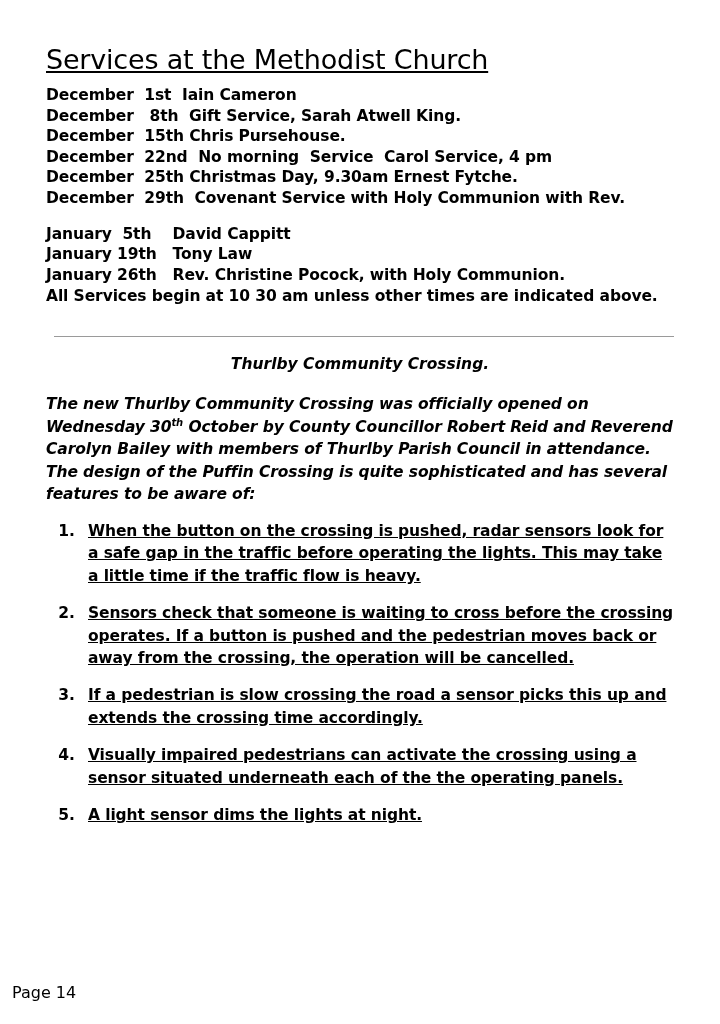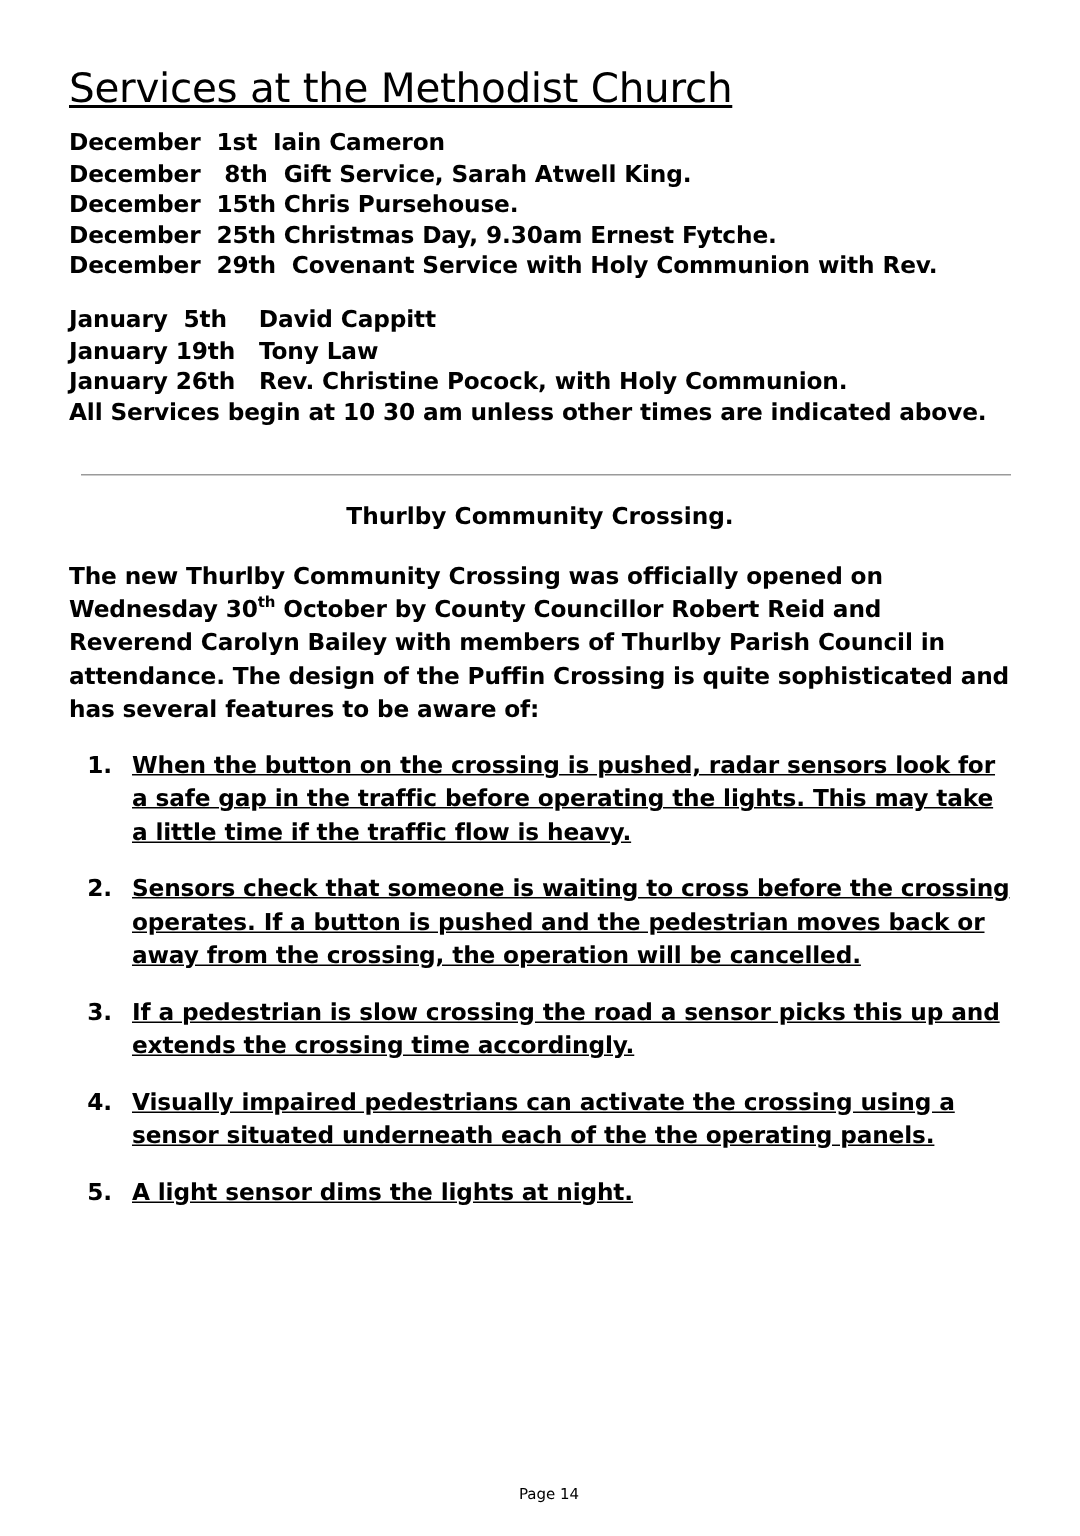--- a/index.html
+++ b/index.html
@@ -46,27 +46,29 @@
     border: none;
     border-top: 1px solid #9a9a9a;
     margin: 30px 2px 18px 8px;
     width: 620px;
   }
   .subheading {
     text-align: center;
     font-size: 15.5px;
     font-weight: bold;
     margin: 0 0 20px 0;
+    font-style: italic;
   }
   .body-para {
     font-size: 15.5px;
     font-weight: bold;
     line-height: 1.45;
     margin: 16px 0 14px 0;
     letter-spacing: -0.1px;
+    font-style: italic;
   }
   .body-para sup {
     font-size: 10px;
     vertical-align: super;
   }
   ol.features {
     margin: 0;
     padding-left: 34px;
     font-size: 15.5px;
     font-weight: bold;
@@ -76,38 +78,38 @@
   }
   ol.features li {
     margin-bottom: 15px;
     padding-left: 8px;
   }
   .footer {
     position: absolute;
     left: 0;
     right: 0;
     bottom: 22px;
-    text-align: center;
-    font-size: 10px;
+    font-size: 16px;
     font-weight: normal;
     color: #000;
     margin-left: 12px;
   }
 </style>
 </head>
 <body>
 
 <div class="page">
 
   <h1 class="title">Services at the Methodist Church</h1>
 
   <div class="services">
     <div class="line">December  1st  Iain Cameron</div>
     <div class="line">December   8th  Gift Service, Sarah Atwell King.</div>
     <div class="line">December  15th Chris Pursehouse.</div>
+    <div class="line">December  22nd  No morning  Service  Carol Service, 4 pm</div>
     <div class="line">December  25th Christmas Day, 9.30am Ernest Fytche.</div>
     <div class="line">December  29th  Covenant Service with Holy Communion with Rev.</div>
 
     <div class="gap"></div>
 
     <div class="line">January  5th    David Cappitt</div>
     <div class="line">January 19th   Tony Law</div>
     <div class="line">January 26th   Rev. Christine Pocock, with Holy Communion.</div>
     <div class="line">All Services begin at 10 30 am unless other times are indicated above.</div>
   </div>

